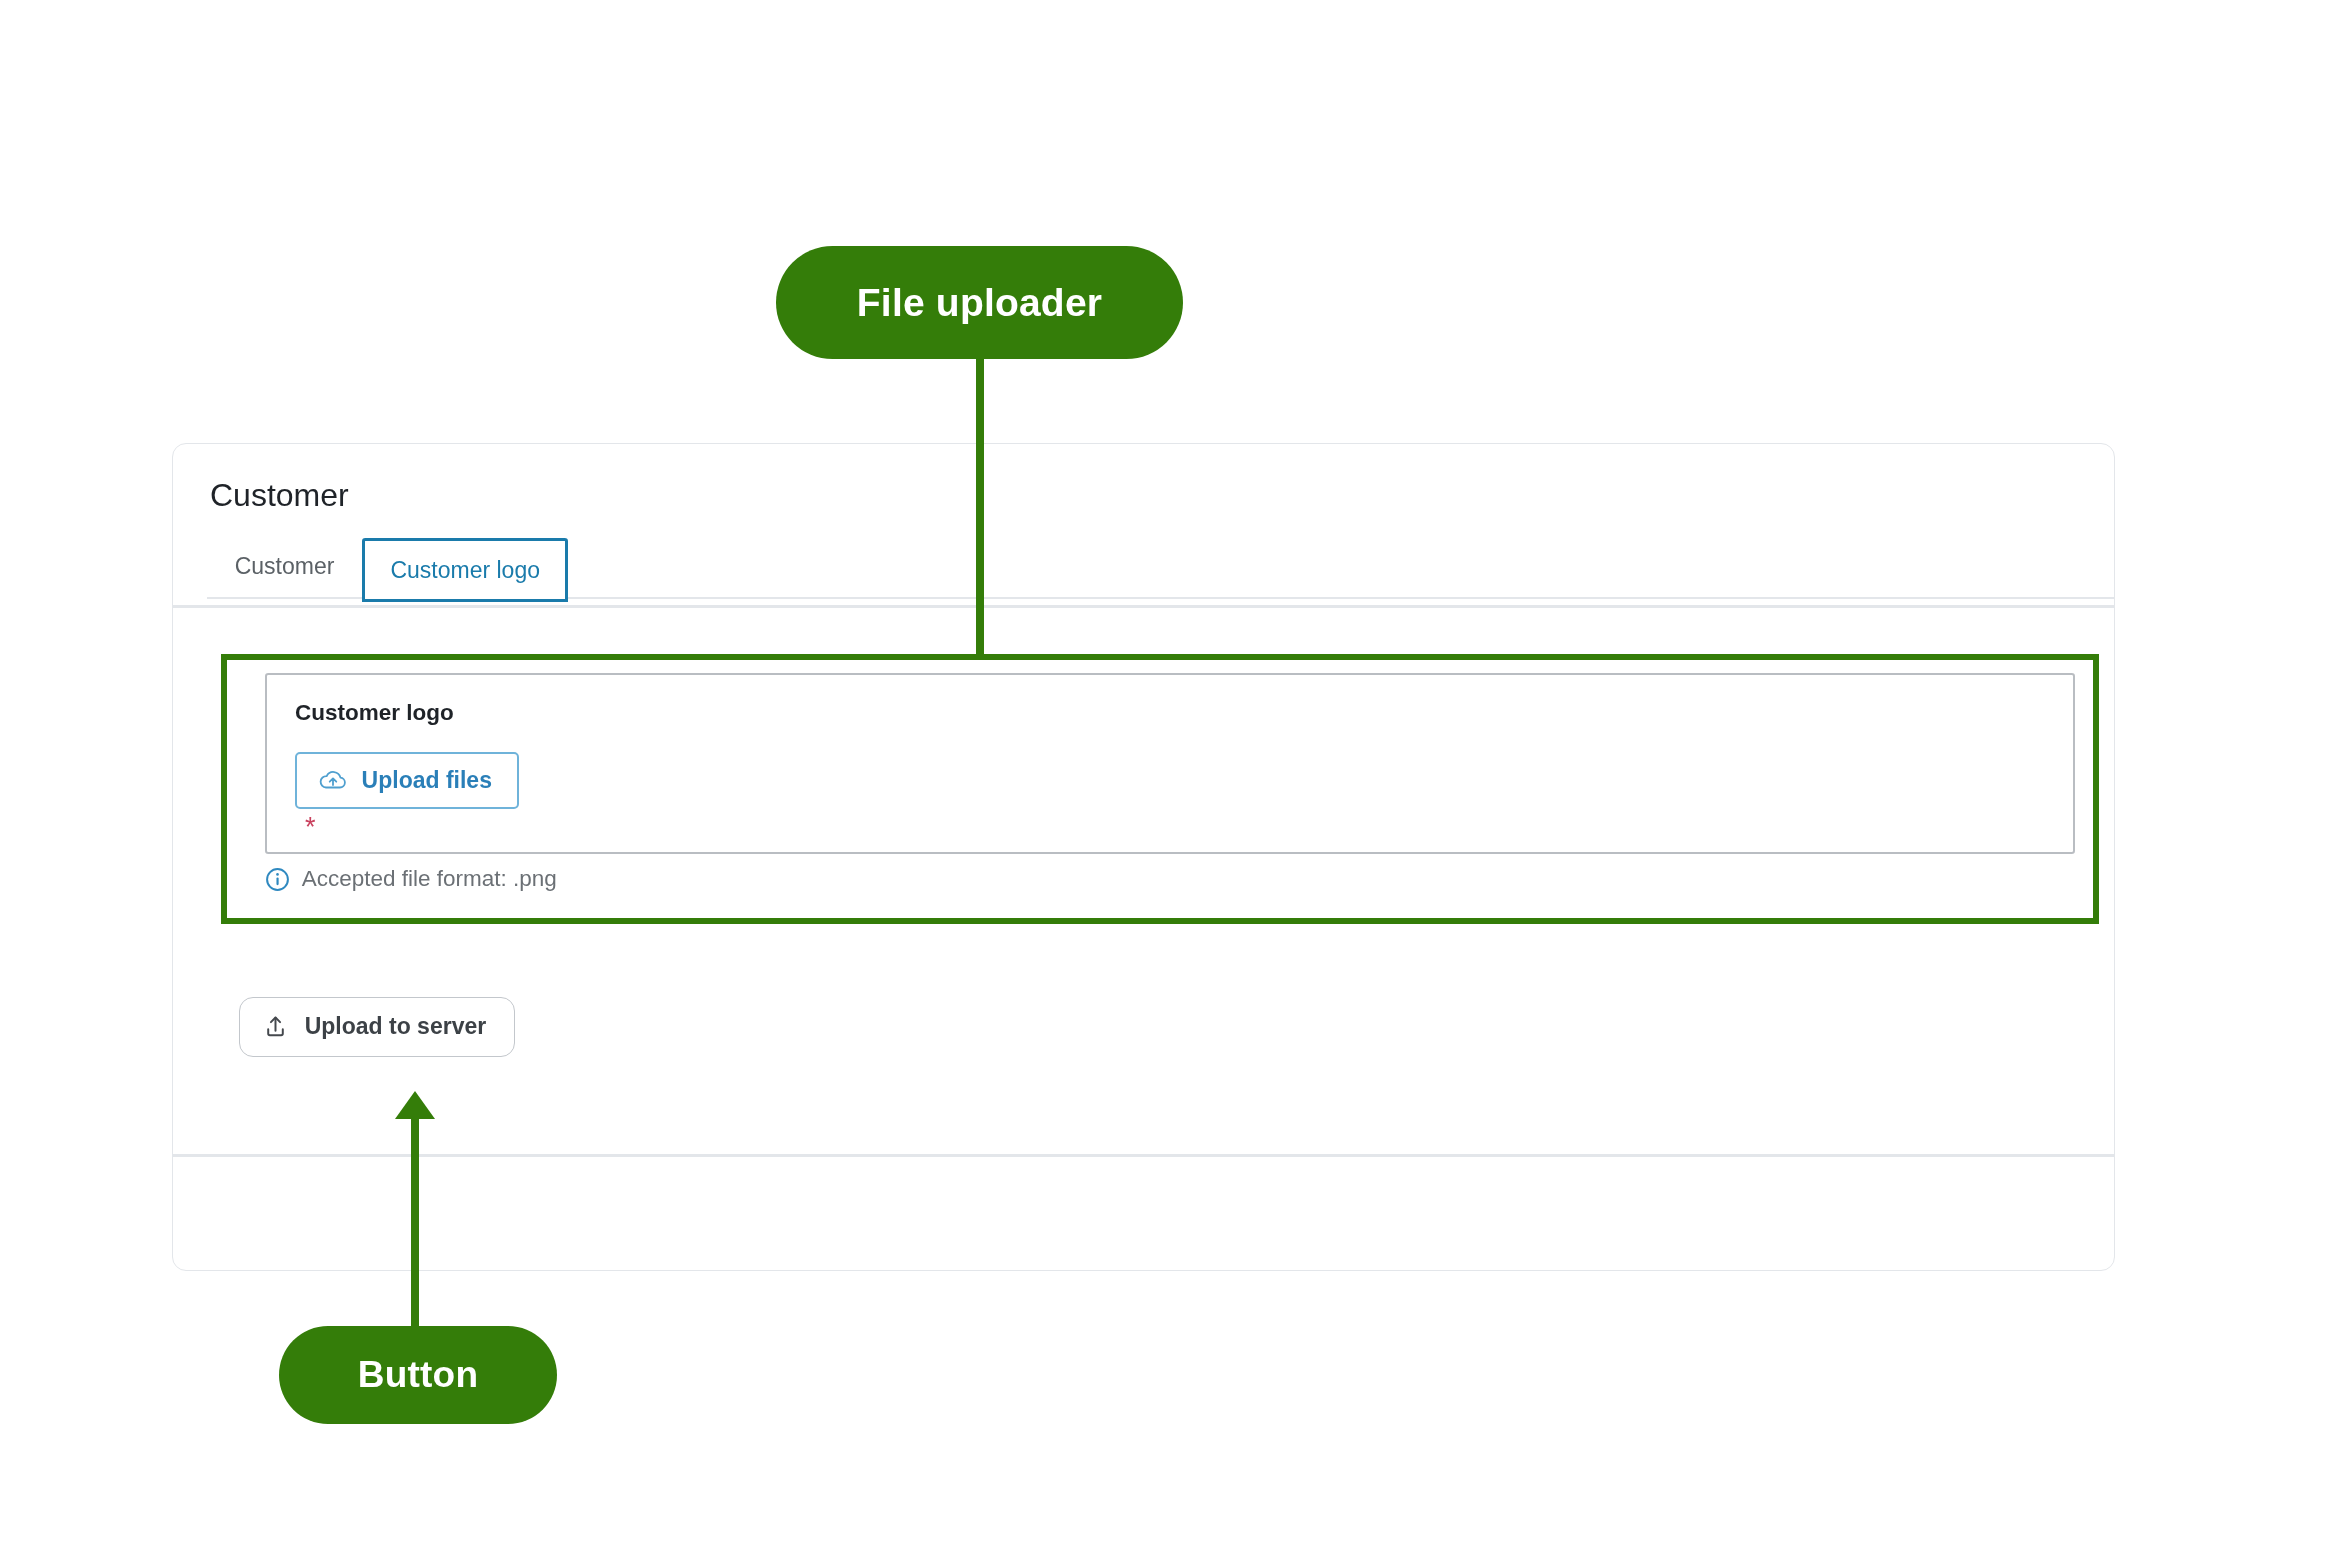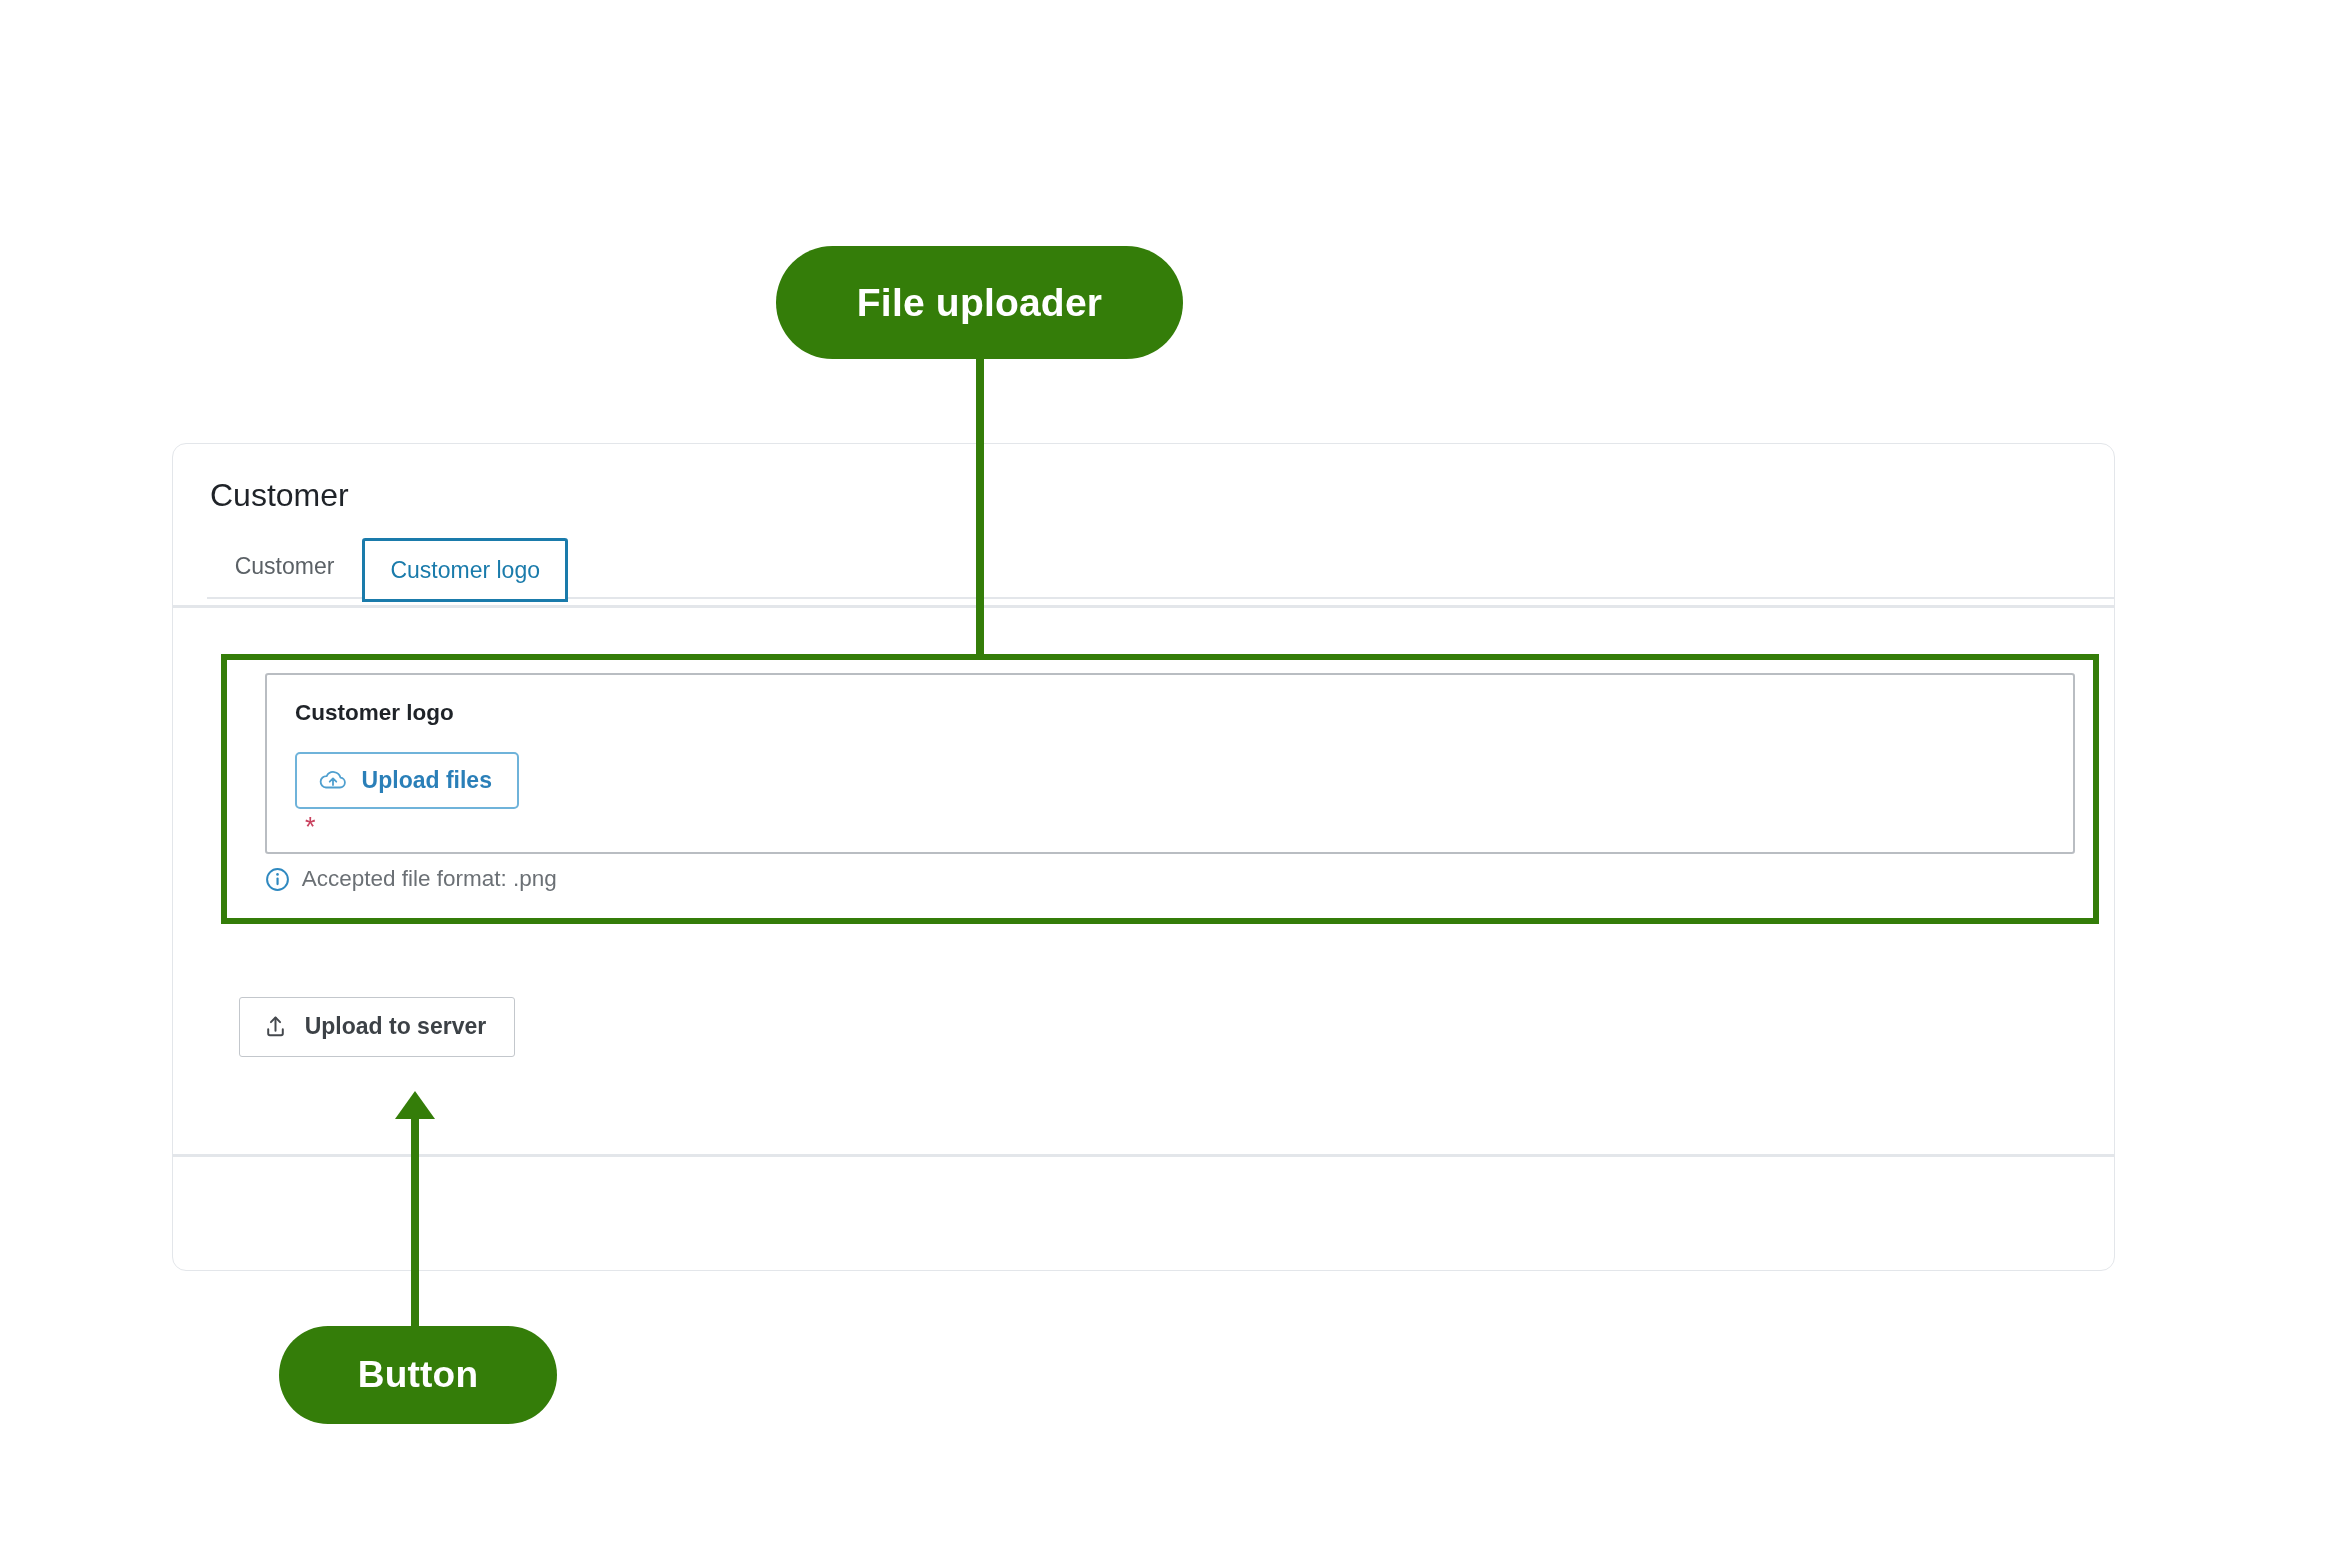--- a/index.html
+++ b/index.html
@@ -228,21 +228,21 @@
   }
 
   #upload-to-server-button {
     position: absolute;
     left: 239px;
     top: 997px;
     display: inline-flex;
     align-items: center;
     gap: 16.7px;
     border: 1.7px solid #c3c7cc;
-    border-radius: 3px;
+    border-radius: 14px;
     background: #ffffff;
     color: #3c4146;
     font-size: 23px;
     font-weight: bold;
     padding: 15px 28px 15px 23px;
     cursor: pointer;
     box-sizing: border-box;
     z-index: 12;
     line-height: 1.2;
   }

